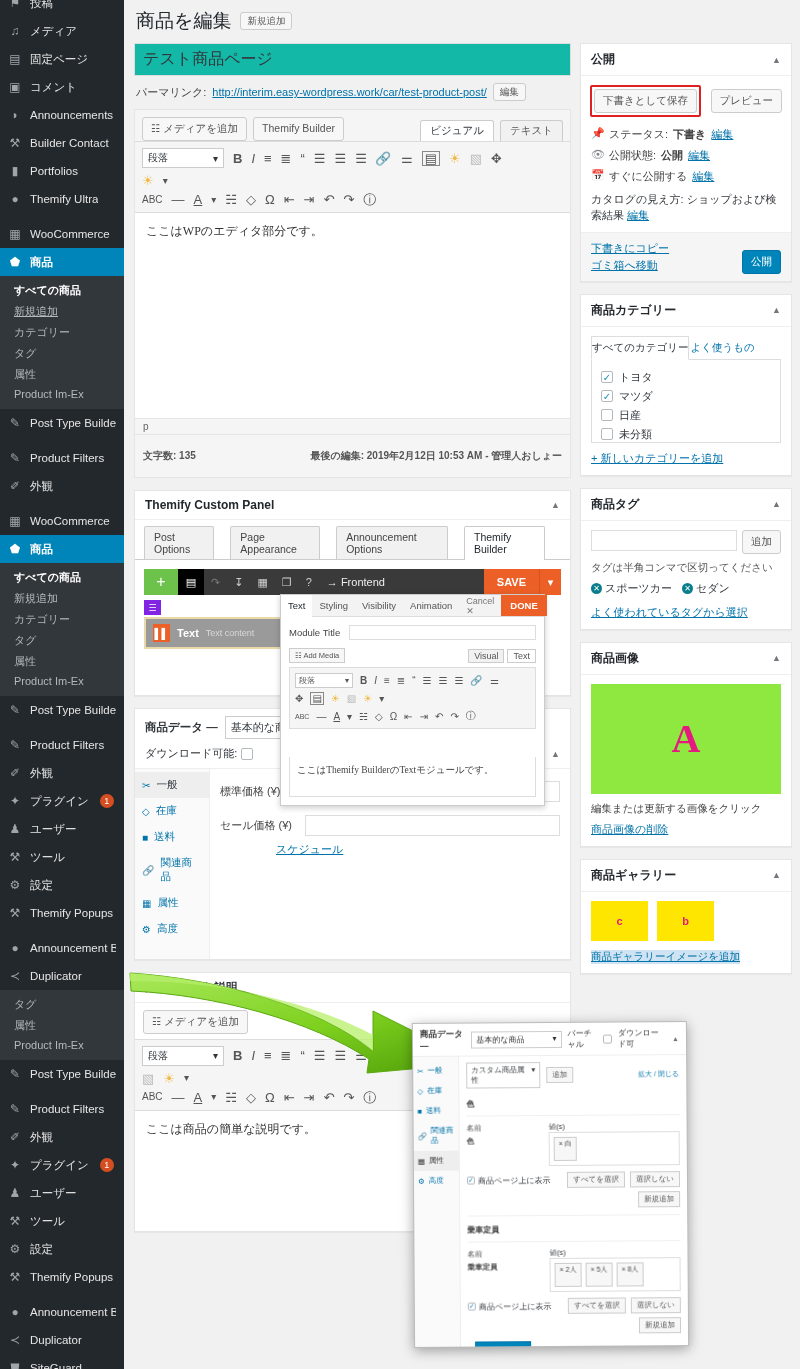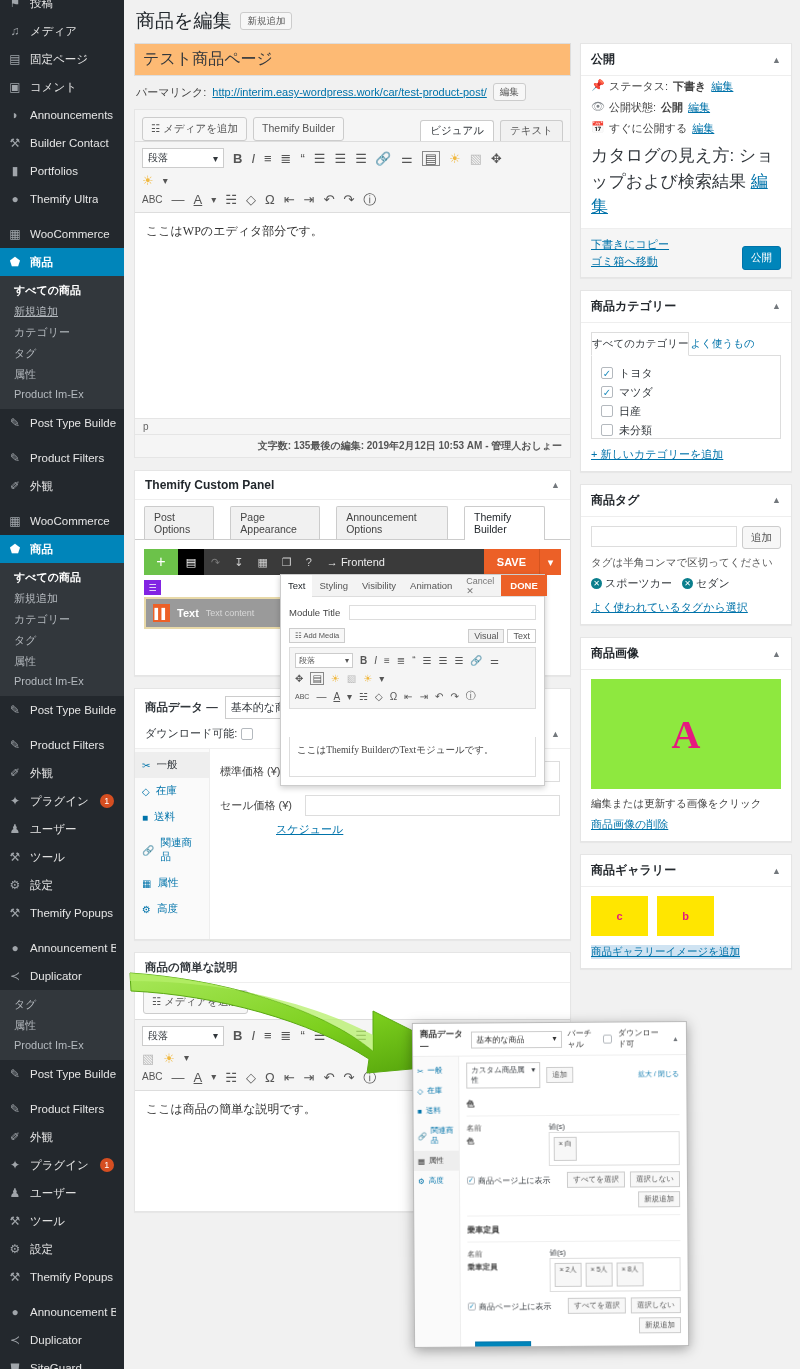--- a/index.html
+++ b/index.html
@@ -95,21 +95,21 @@
   .postbox-header {
     display:flex; align-items:center; justify-content:space-between;
     padding: 7px 10px; border-bottom:1px solid #eee;
     font-size:12px; font-weight:bold; color:#23282d;
   }
   .toggle-caret { color:#72777c; font-size:9px; }
   .postbox-body { padding:9px 10px; }
 
   
   .title-input {
-    width:100%; border:1px solid #ddd; background:#fdba74;
+    width:100%; border:1px solid #ddd; background:#14b8a6;
     padding:5px 8px; font-size:16px; color:#32373c;
     font-family:Liberation Serif, serif;
   }
   .permalink-row {
     display:flex; align-items:center; gap:6px; flex-wrap:nowrap;
     margin:7px 0 8px 2px; font-size:11px; color:#444;
   }
   .permalink-row a { word-break:break-all; }
 
   
@@ -130,32 +130,32 @@
   .tb-ico.small { font-size:10px; }
   .sel-para {
     border:1px solid #ccc; background:#fff; padding:2px 5px;
     font-size:10px; width:82px; display:flex; justify-content:space-between; align-items:center;
   }
   .editor-body { background:#fff; min-height:205px; padding:10px 11px; font-size:12px; color:#333;
      font-family:"Liberation Serif", serif; }
   .editor-path { border-top:1px solid #e5e5e5; padding:2px 8px; font-size:10px; color:#666; background:#f5f5f5;}
   .editor-status {
     border-top:1px solid #e5e5e5; background:#f5f5f5;
-    display:flex; justify-content:flex-end;
-    padding:4px 8px; font-size:10px; color:#555;
+    display:flex; justify-content:space-between;
+    padding:14px 8px; font-size:10px; color:#555;
   }
   .editor-status b { font-weight:bold; }
 
   
   .pub-top { display:flex; justify-content:space-between; align-items:center; padding:9px 9px 7px 9px;}
   .red-outline { border:2px solid #e02020; padding:2px; border-radius:2px; }
   .pub-line { display:flex; align-items:flex-start; gap:5px; padding:3px 10px; font-size:11px; color:#444; }
   .pub-line .pico { color:#82878c; font-size:11px; width:13px; flex:0 0 13px; text-align:center; }
   .pub-line b { font-weight:bold; }
-  .pub-misc { padding:4px 12px 8px 10px; font-size:17px; line-height:1.5; }
+  .pub-misc { padding:4px 12px 8px 10px; font-size:11px; line-height:1.5; }
   .pub-footer {
     border-top:1px solid #eee; background:#f5f5f5;
     display:flex; justify-content:space-between; align-items:flex-end;
     padding:7px 10px;
   }
   .pub-footer-links a { display:block; line-height:1.55; font-size:11px;}
 
   
   .cat-tabs { display:flex; gap:0; font-size:10.5px; margin-bottom:-1px; position:relative; z-index:2;}
   .cat-tab { padding:4px 0; border:1px solid transparent; color:#0073aa; }
@@ -782,20 +782,26 @@
       </div>
     </div>
 
     <div class="col-side">
 
       <div class="postbox">
         <div class="postbox-header">
           <span>公開</span>
           <span class="toggle-caret">▲</span>
         </div>
+        <div class="pub-top">
+          <span class="red-outline">
+            <span class="btn">下書きとして保存</span>
+          </span>
+          <span class="btn">プレビュー</span>
+        </div>
         <div class="pub-line">
           <span class="pico">📌</span>
           <span>ステータス:</span>
           <b>下書き</b>
           <a href="#">編集</a>
         </div>
         <div class="pub-line">
           <span class="pico">👁</span>
           <span>公開状態:</span>
           <b>公開</b>

